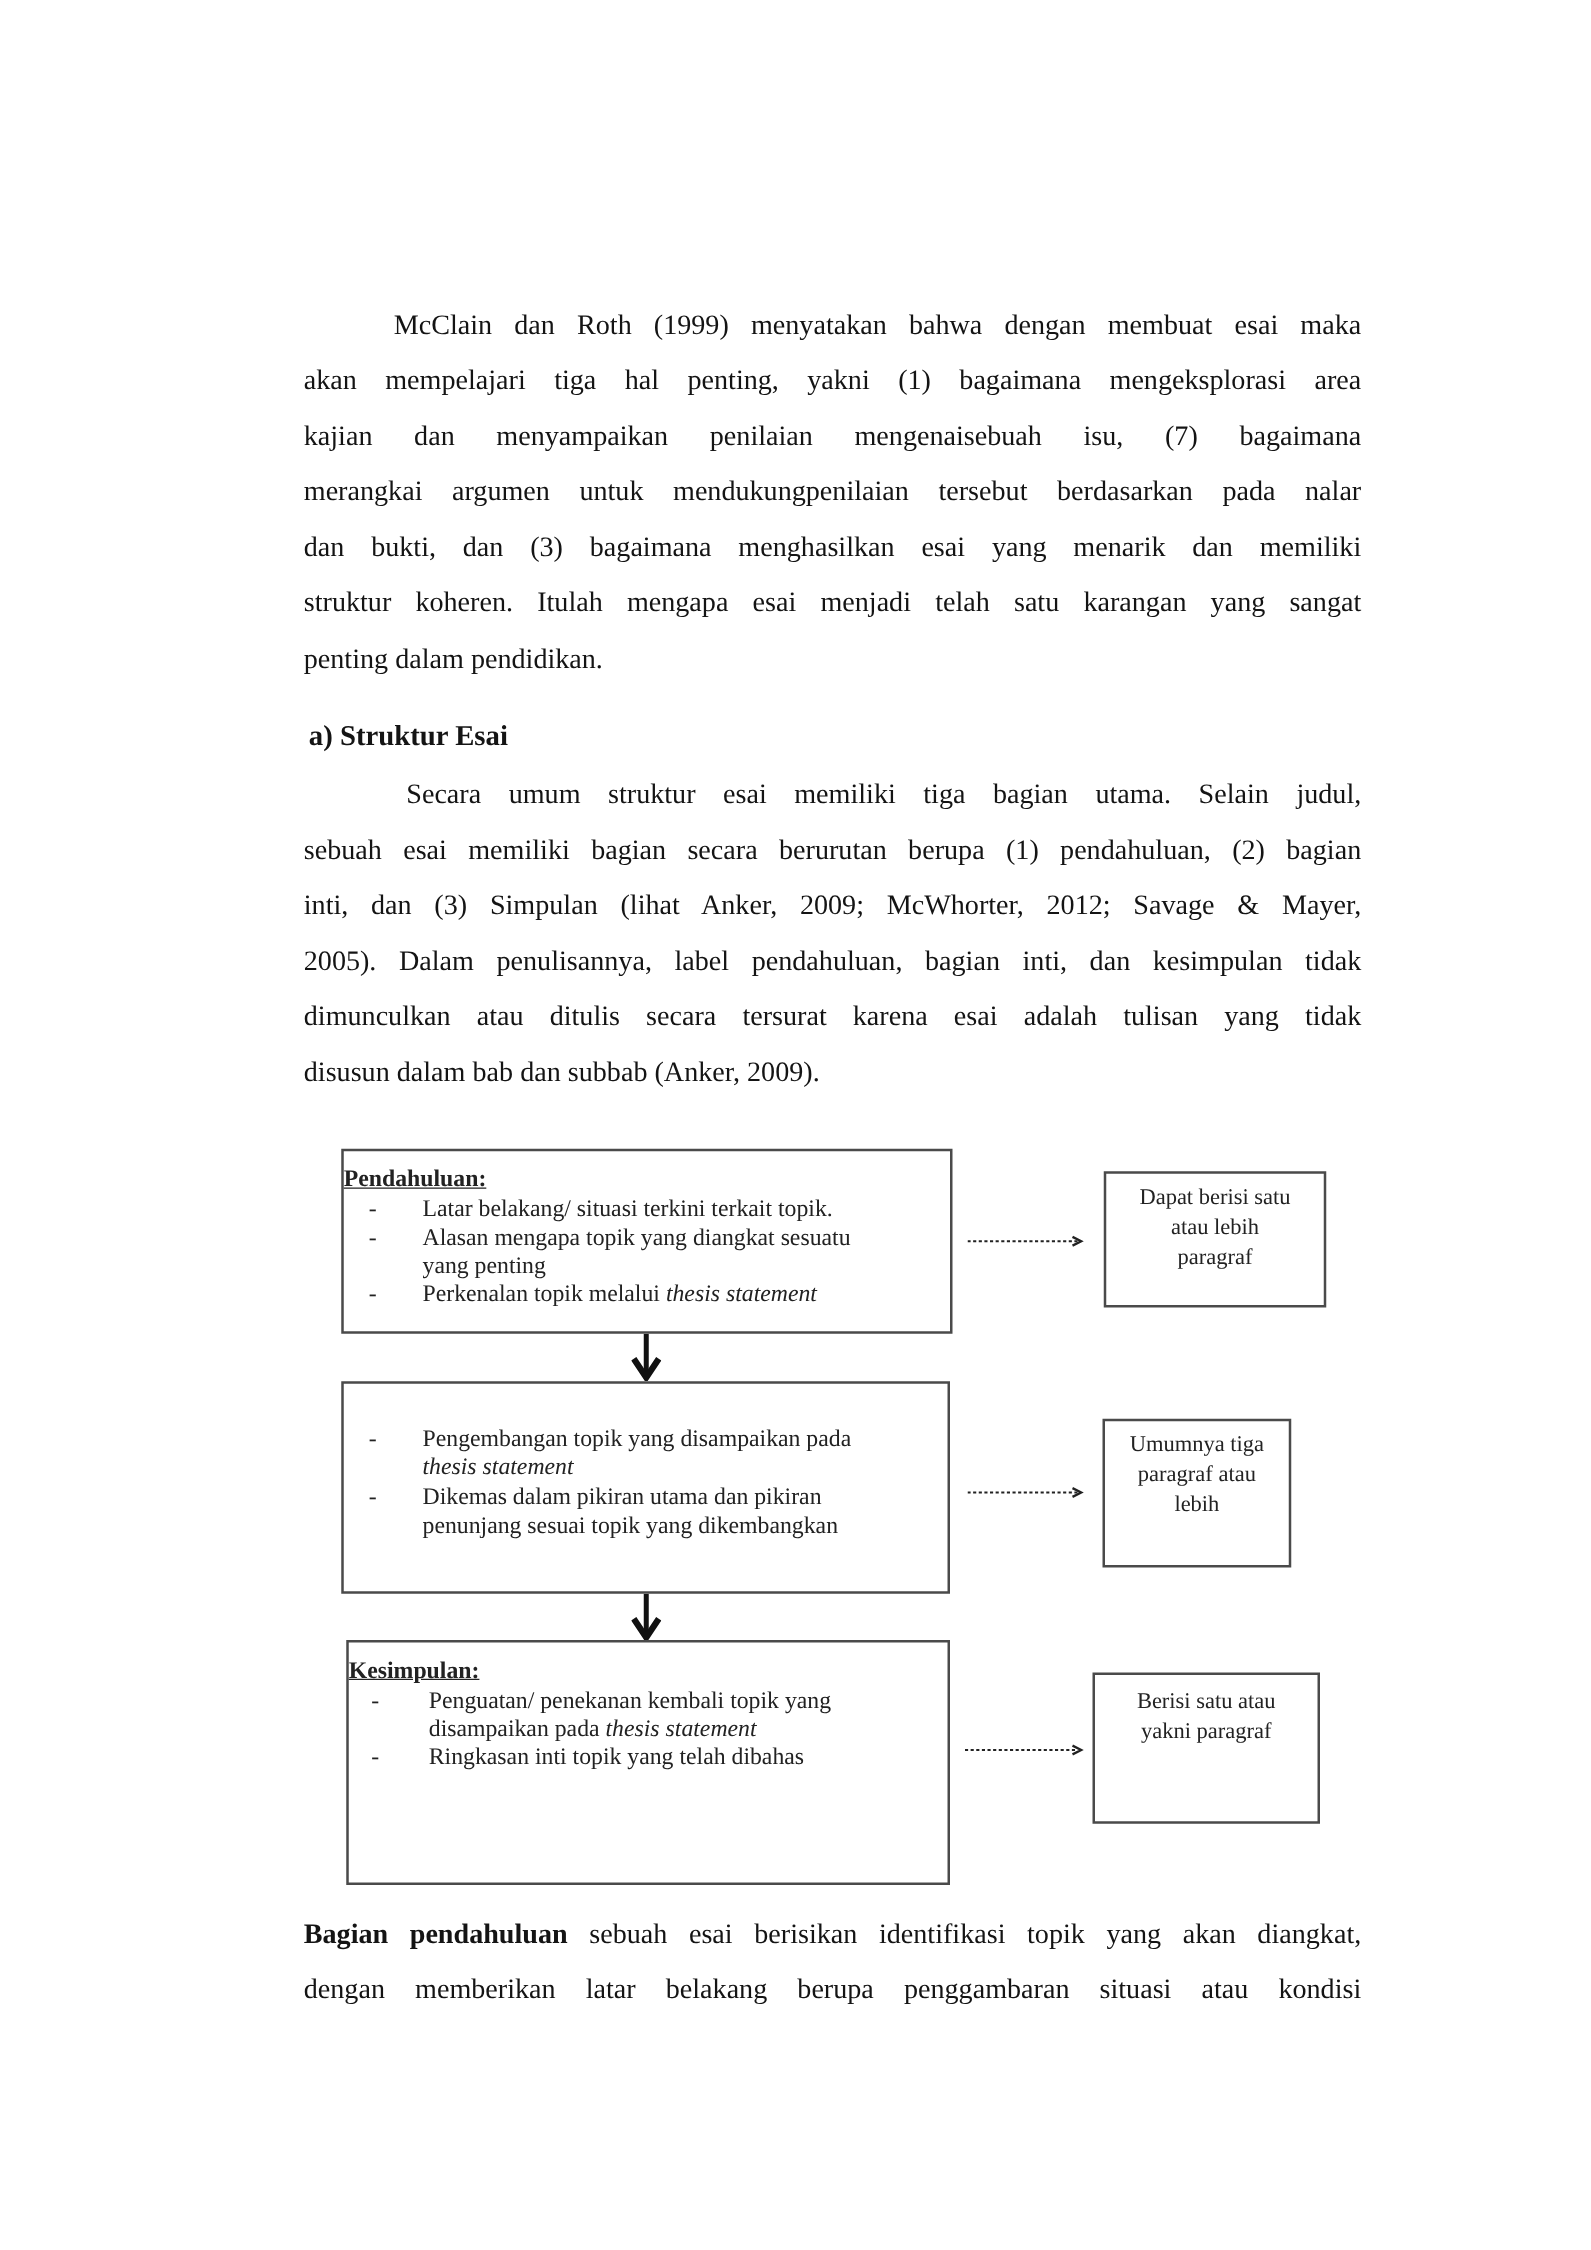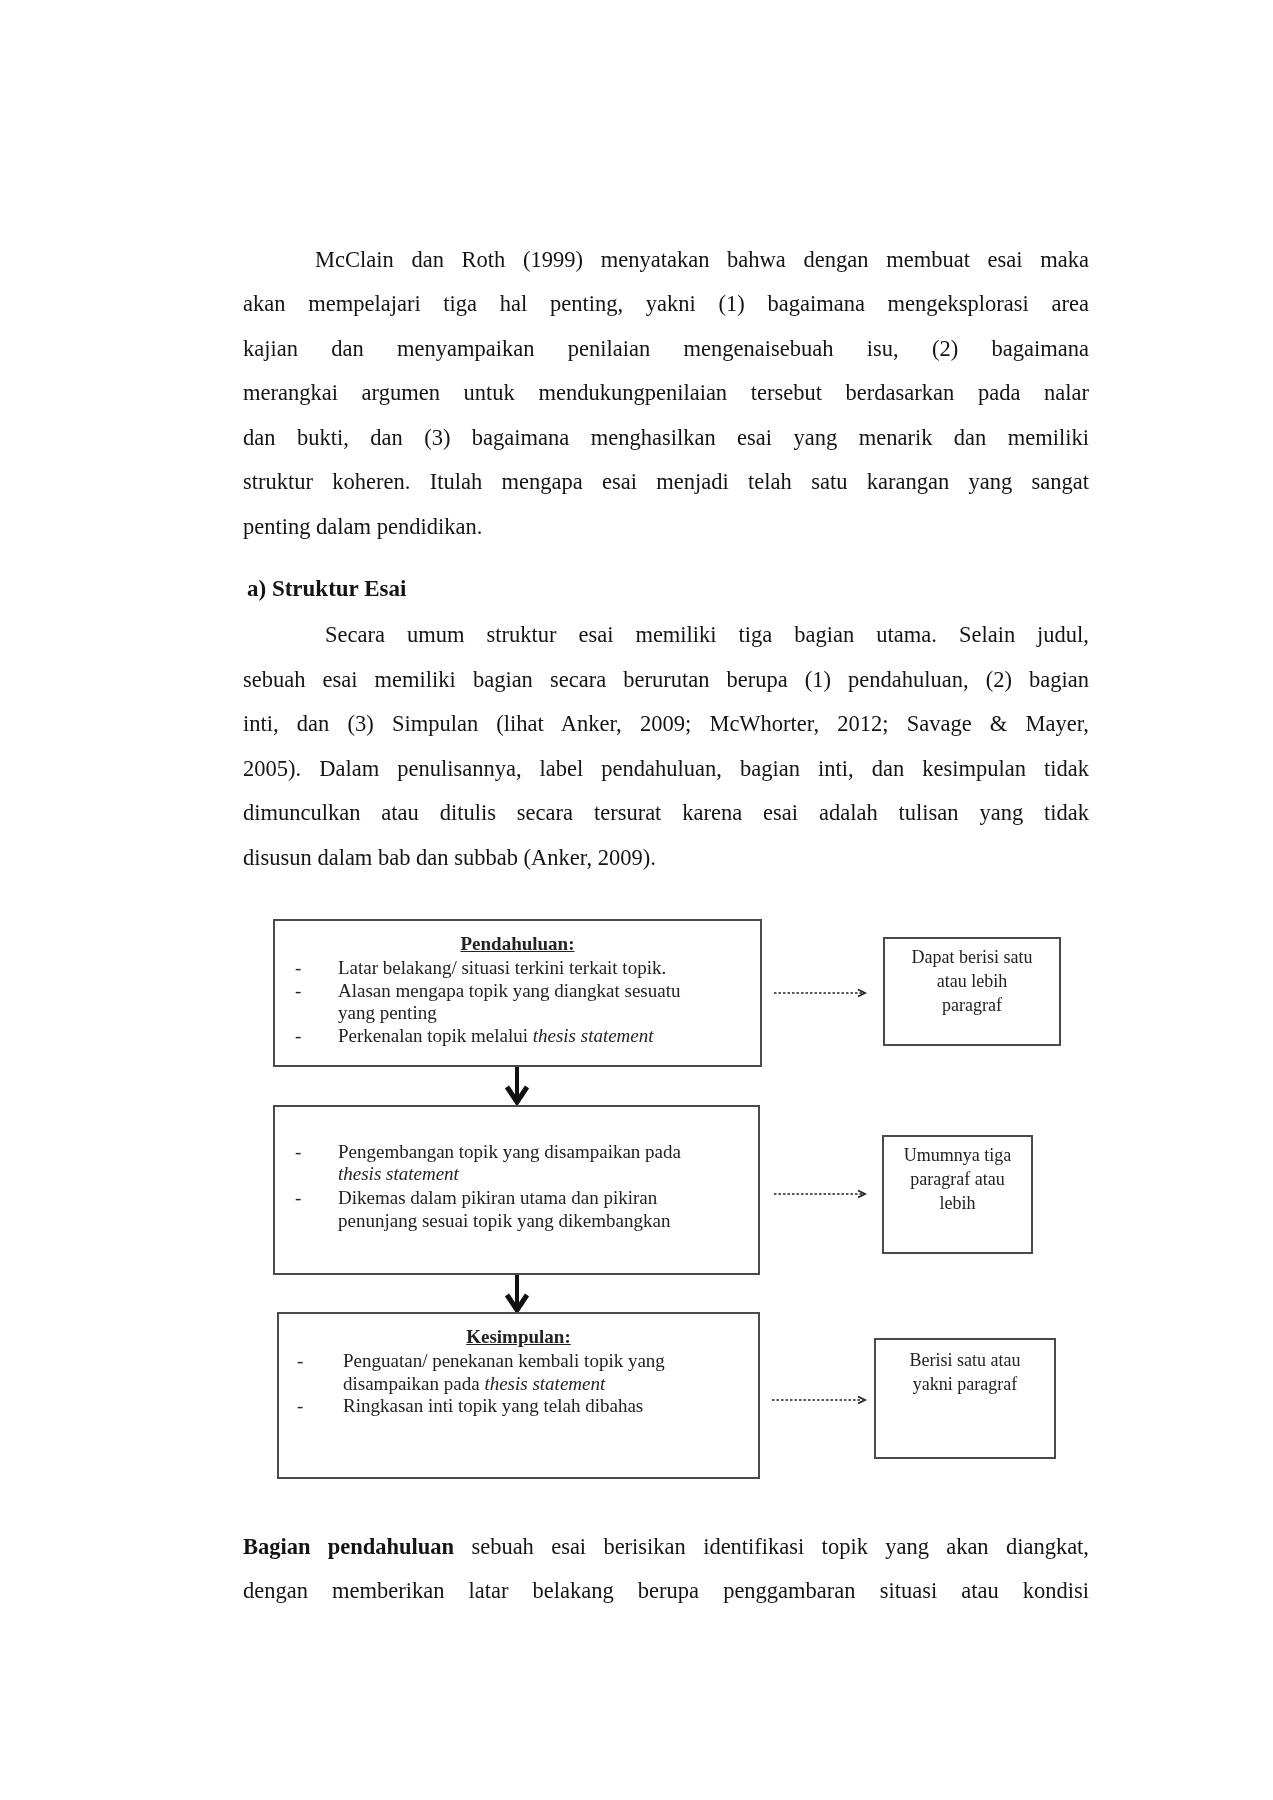--- a/index.html
+++ b/index.html
@@ -9,38 +9,38 @@
   .line { position:absolute; left:243px; width:846px; height:30px; line-height:30px; white-space:nowrap;
           text-align:justify; text-align-last:justify; }
   .line.last { text-align-last:left; }
   .line.indent { left:315px; width:774px; }
   .line.indent2 { left:325px; width:764px; }
   .heading { position:absolute; left:247px; top:574px; font-weight:bold; font-size:23px; line-height:30px; white-space:nowrap; }
   b { font-weight:bold;font-family:Liberation Serif, serif; }
 
   .box { position:absolute; border:2px solid #4a4a4a; box-sizing:border-box; background:#fff;
          font-family:"Liberation Serif", serif; color:#222; }
-  .box .title { position:absolute; left:0; right:0; text-align:center; font-weight:bold; text-decoration:underline; font-size:19px; line-height:22px; }
+  .box .title { position:absolute; left:0; right:0; font-weight:bold; text-decoration:underline; font-size:19px; line-height:22px; }
   .item { position:absolute; font-size:19px; line-height:22px; white-space:nowrap; }
   .dash { position:absolute; font-size:19px; line-height:22px; }
   .note { font-size:18px; line-height:25px; text-align:center; position:absolute; left:0; right:0; }
   i { font-style:italic; }
 
   .down-arrow { position:absolute; width:24px; }
   .dotted-arrow { position:absolute; height:10px; }
 </style>
 </head>
 <body>
 
 <div class="page">
 
   <div>
     <div class="txt line indent" style="top:245px">McClain dan Roth (1999) menyatakan bahwa dengan membuat esai maka</div>
     <div class="txt line" style="top:289px">akan mempelajari tiga hal penting, yakni (1) bagaimana mengeksplorasi area</div>
-    <div class="txt line" style="top:334px">kajian dan menyampaikan penilaian mengenaisebuah isu, (2) bagaimana</div>
+    <div class="txt line" style="top:334px">kajian dan menyampaikan penilaian mengenaisebuah isu, (7) bagaimana</div>
     <div class="txt line" style="top:378px">merangkai argumen untuk mendukungpenilaian tersebut berdasarkan pada nalar</div>
     <div class="txt line" style="top:423px">dan bukti, dan (3) bagaimana menghasilkan esai yang menarik dan memiliki</div>
     <div class="txt line" style="top:467px">struktur koheren. Itulah mengapa esai menjadi telah satu karangan yang sangat</div>
     <div class="txt line last" style="top:512px">penting dalam pendidikan.</div>
   </div>
 
   <div class="txt heading">a) Struktur Esai</div>
 
   <div>
     <div class="txt line indent2" style="top:620px">Secara umum struktur esai memiliki tiga bagian utama. Selain judul,</div>
@@ -76,21 +76,21 @@
       <div class="dash" style="left:20px; top:80px">-</div>
       <div class="item" style="left:63px; top:80px">Dikemas dalam pikiran utama dan pikiran</div>
       <div class="item" style="left:63px; top:103px">penunjang sesuai topik yang dikembangkan</div>
     </div>
 
     <svg class="down-arrow" style="left:505px; top:1275px; height:38px;" viewBox="0 0 24 38">
       <line x1="12" y1="0" x2="12" y2="34" stroke="#111" stroke-width="4"></line>
       <polyline points="2,20 12,35 22,20" fill="none" stroke="#111" stroke-width="5" stroke-linejoin="miter"></polyline>
     </svg>
 
-    <div class="box" style="left:277px; top:1312px; width:483px; height:167px;">
+    <div class="box" style="left:277px; top:1312px; width:483px; height:196px;">
       <div class="title" style="top:12px">Kesimpulan:</div>
       <div class="dash" style="left:18px; top:36px">-</div>
       <div class="item" style="left:64px; top:36px">Penguatan/ penekanan kembali topik yang</div>
       <div class="item" style="left:64px; top:59px"><span>disampaikan pada </span><i>thesis statement</i></div>
       <div class="dash" style="left:18px; top:81px">-</div>
       <div class="item" style="left:64px; top:81px">Ringkasan inti topik yang telah dibahas</div>
     </div>
 
     <svg class="dotted-arrow" style="left:774px; top:988px; width:94px;" viewBox="0 0 94 10">
       <line x1="0" y1="5" x2="88" y2="5" stroke="#222" stroke-width="1.6" stroke-dasharray="2.5,2"></line>

